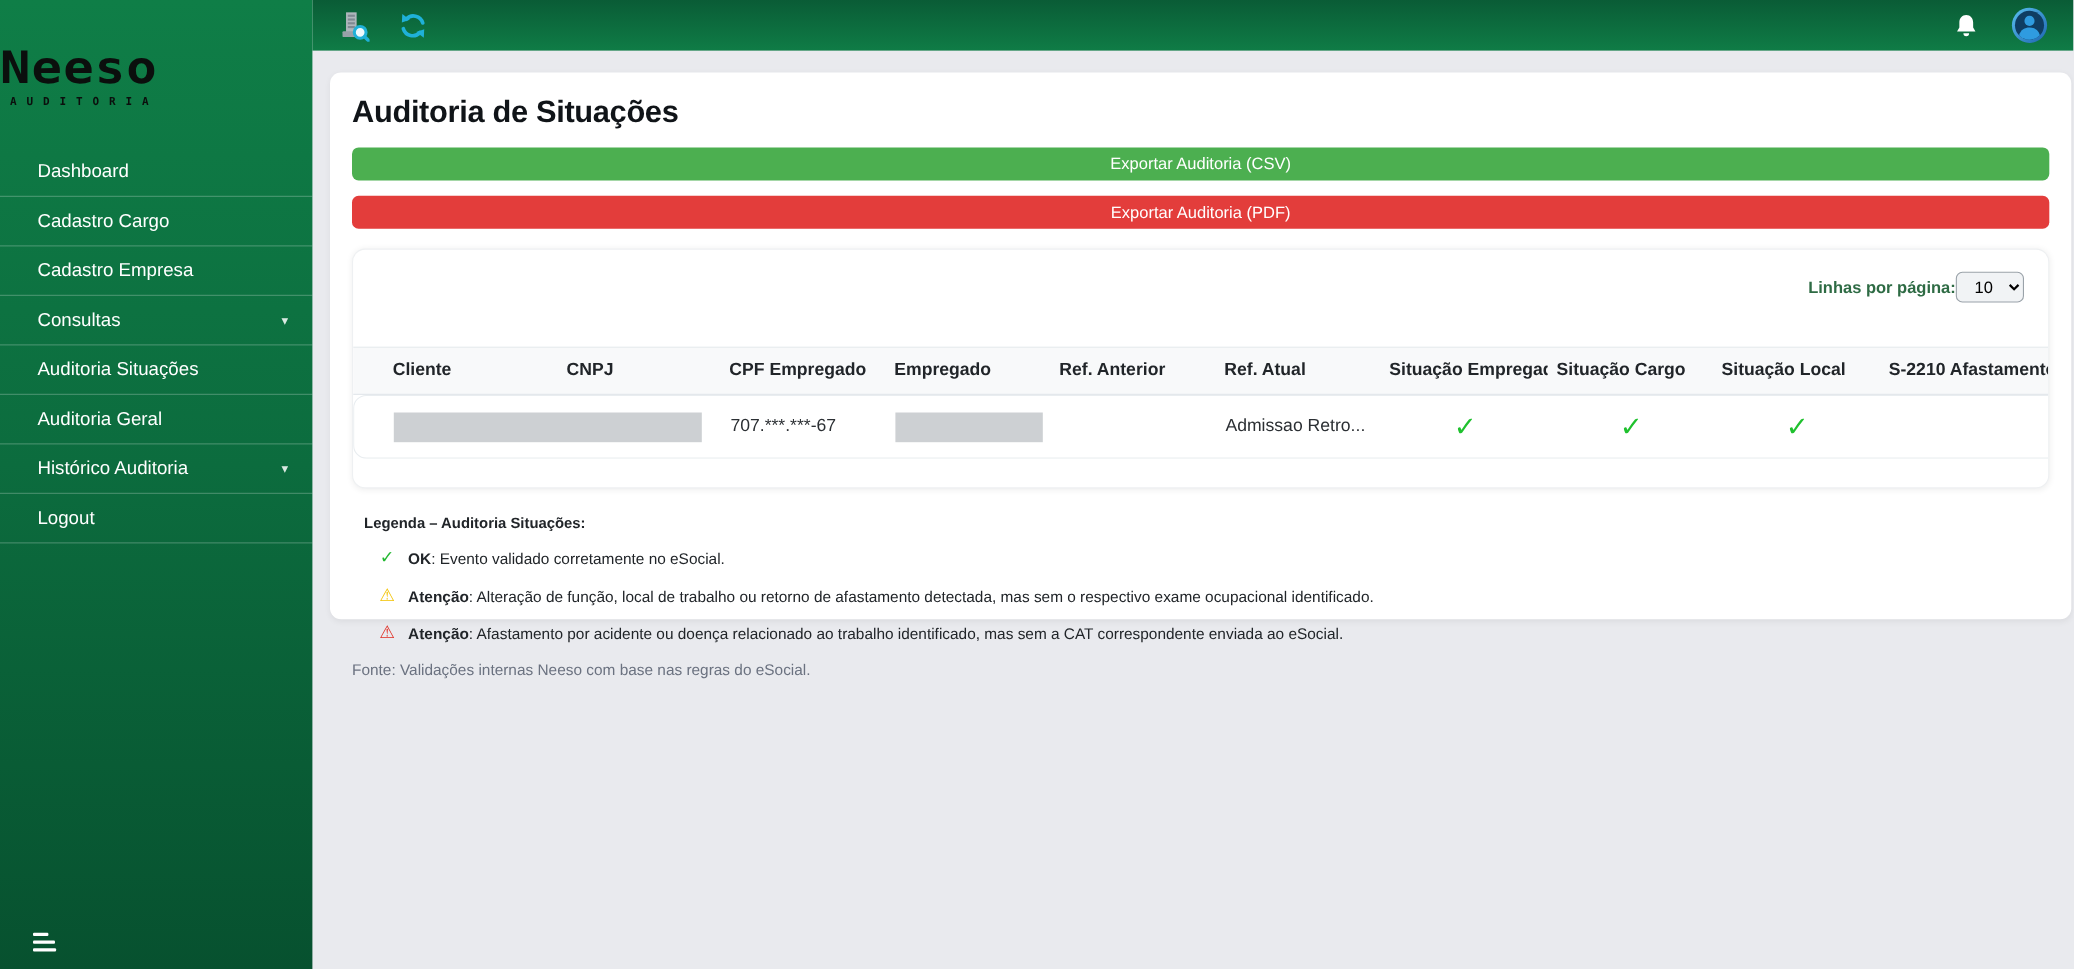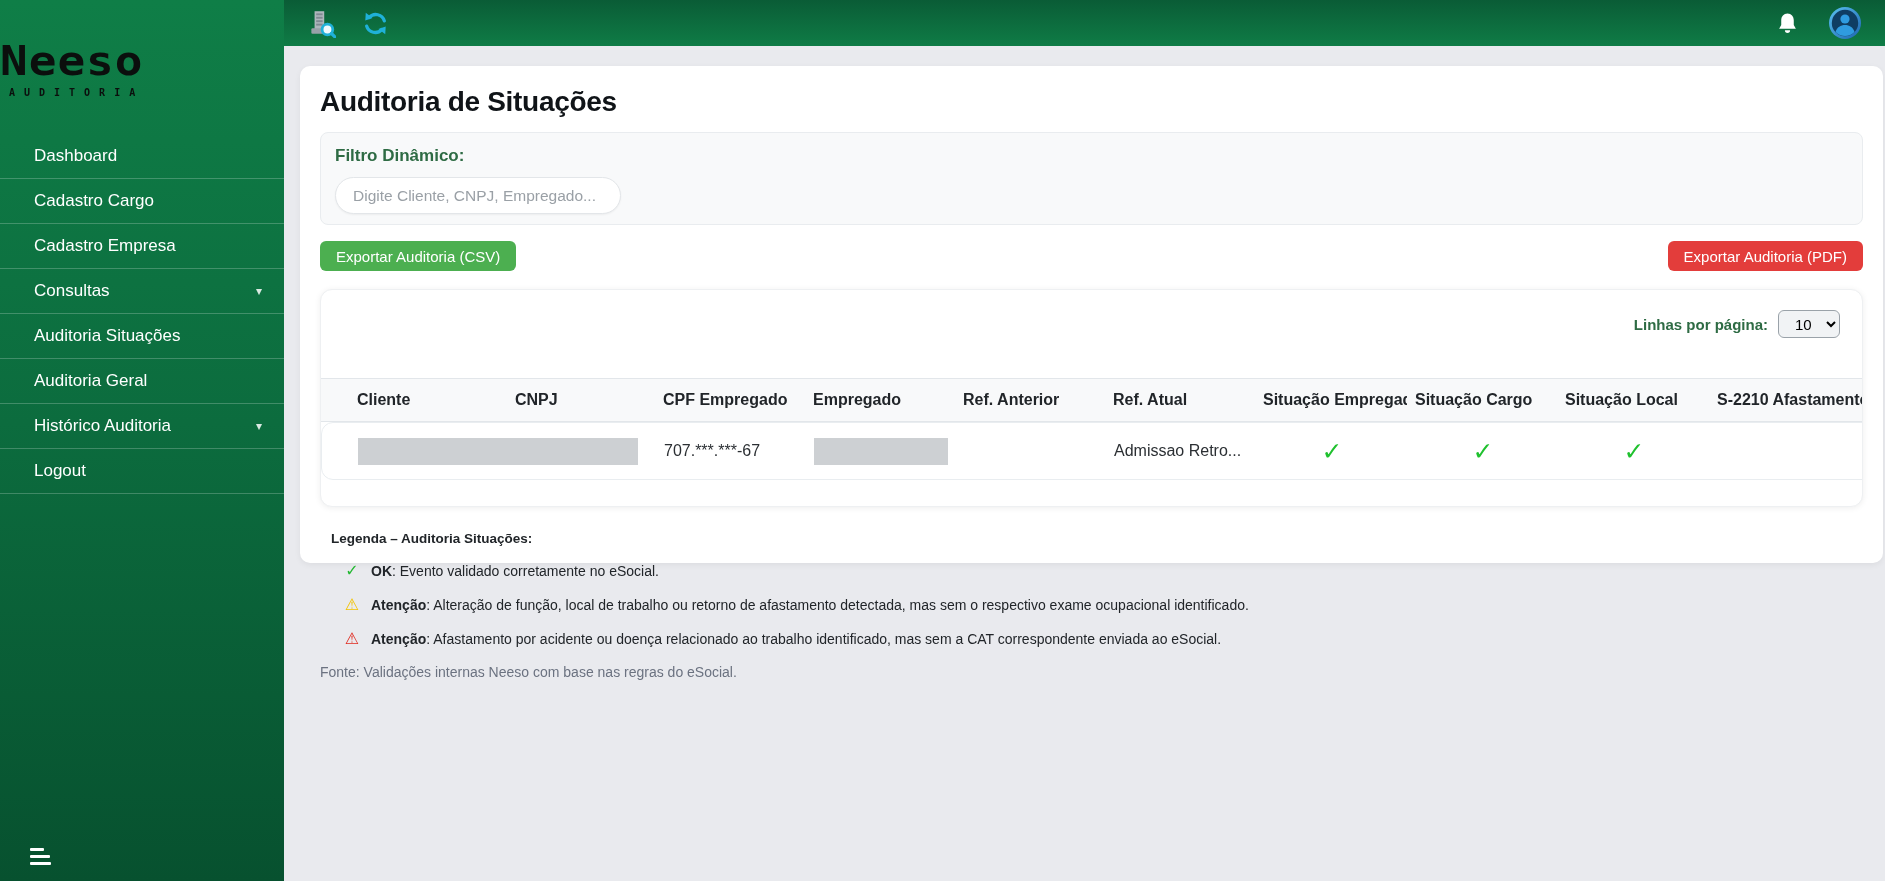--- a/index.html
+++ b/index.html
@@ -76,37 +76,37 @@
   .filter-label { color:#2e6b44; font-weight:700; font-size:17px; margin-bottom:11px; }
   .filter-input {
     width:286px; height:37px; border-radius:19px;
     border:1px solid #e3e6e9; background:#fff;
     padding:0 17px; font-size:15.5px; color:#333;
     box-shadow:0 1px 2px rgba(0,0,0,.05); outline:none;
     font-family:"Liberation Sans",sans-serif;
   }
   .filter-input::placeholder { color:#9aa0a6; }
 
-  .export-row { display:flex; justify-content:space-between; gap:14px; margin-top:16px; }
+  .export-row { display:flex; justify-content:flex-end; gap:14px; margin-top:16px;flex-direction:column; }
   .btn {
     border:none; border-radius:6px; color:#fff; font-size:15px;
     height:30px; padding:0 16px; cursor:pointer;
     font-family:"Liberation Sans",sans-serif;
   }
   .btn-csv { background:#4caf50; }
   .btn-pdf { background:#e33d3b; }
 
   
   .table-panel {
     margin-top:18px; background:#fff;
     border:1px solid #eef0f2; border-radius:12px;
     box-shadow:0 1px 6px rgba(0,0,0,.07);
     padding:20px 0 28px; height:218px; overflow:hidden;
   }
-  .rpp { display:flex; justify-content:flex-end; align-items:center; gap:10px; padding:0 22px; margin-bottom:40px; }
+  .rpp { display:flex; justify-content:flex-end; align-items:center; padding:0 22px; margin-bottom:40px; }
   .rpp-label { color:#2e6b44; font-weight:700; font-size:15px; }
   .rpp-select {
     width:62px; height:28px; border:1px solid #9aa2a9; border-radius:6px;
     background:#f1f3f5; font-size:15px; padding:0 2px 0 12px;
     font-family:"Liberation Sans",sans-serif; cursor:pointer;
   }
 
   .table-wrap { width:100%; overflow:hidden; }
   .tgrid {
     display:grid;
@@ -228,24 +228,20 @@
           <circle cx="17" cy="13" r="4.6" fill="#2f9be0"></circle>
           <path d="M7.5 26c1.6-5 5.2-7 9.5-7s7.9 2 9.5 7a13.2 13.2 0 0 1-19 0z" fill="#2f9be0"></path>
         </svg>
       </span>
     </div>
   </header>
 
   <main class="card">
     <h1 class="page-title">Auditoria de Situações</h1>
 
-    <section class="filter-panel">
-      <div class="filter-label">Filtro Dinâmico:</div>
-      <input class="filter-input" type="text" placeholder="Digite Cliente, CNPJ, Empregado..." style="">
-    </section>
 
     <div class="export-row">
       <button class="btn btn-csv">Exportar Auditoria (CSV)</button>
       <button class="btn btn-pdf">Exportar Auditoria (PDF)</button>
     </div>
 
     <section class="table-panel">
       <div class="rpp">
         <span class="rpp-label">Linhas por página:</span>
         <select class="rpp-select">

